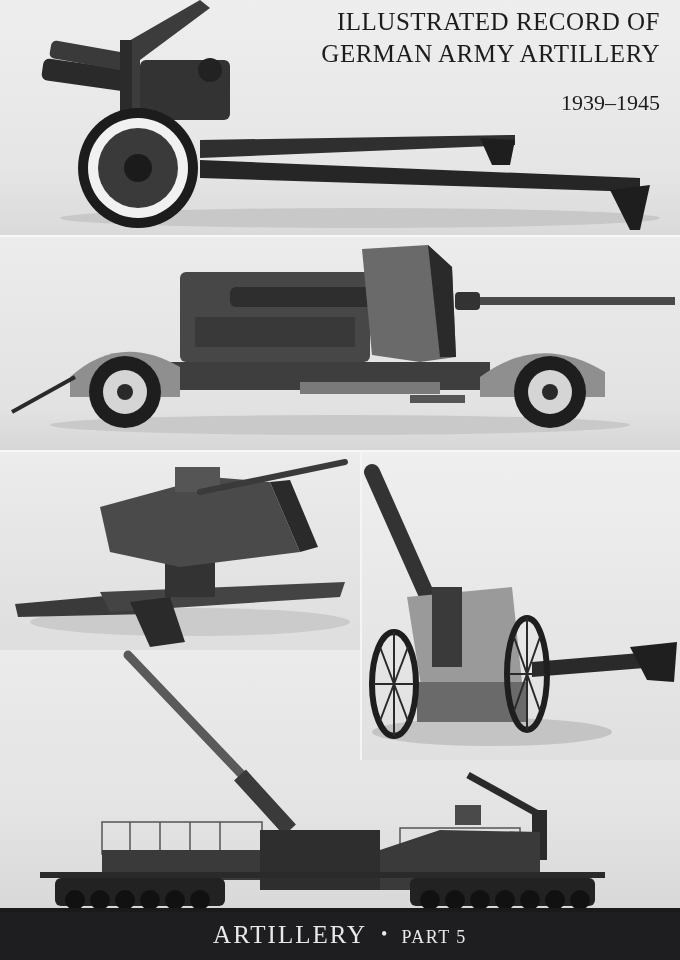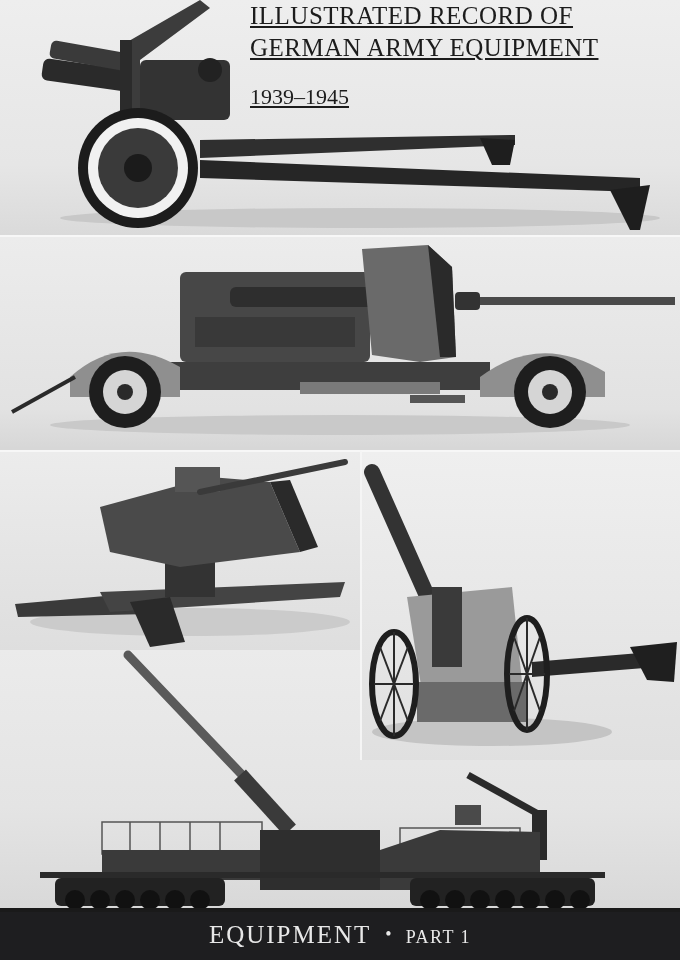--- a/index.html
+++ b/index.html
@@ -5,21 +5,21 @@
   html,body{margin:0;padding:0;}
   body{width:680px;height:960px;overflow:hidden;background:#e9e9e9;position:relative;font-family:"Liberation Serif","DejaVu Serif",serif;}
   .panel{position:absolute;overflow:hidden;}
   .p1{left:0;top:0;width:680px;height:235px;background:linear-gradient(180deg,#eeeeee 0%,#e6e6e6 70%,#dadada 100%);}
   .p2{left:0;top:235px;width:680px;height:215px;background:linear-gradient(180deg,#ececec 0%,#e2e2e2 80%,#d6d6d6 100%);border-top:2px solid #f7f7f7;}
   .p3{left:0;top:450px;width:360px;height:200px;background:linear-gradient(180deg,#ececec,#dedede);border-top:2px solid #f7f7f7;}
   .p4{left:360px;top:450px;width:320px;height:310px;background:linear-gradient(180deg,#efefef,#e0e0e0);border-top:2px solid #f7f7f7;border-left:2px solid #f5f5f5;}
   .p5{left:0;top:650px;width:680px;height:262px;background:linear-gradient(180deg,#ebebeb 0%,#e4e4e4 60%,#d8d8d8 100%);}
   .p5{clip-path:polygon(0 0,360px 0,360px 110px,680px 110px,680px 100%,0 100%);}
   svg{position:absolute;left:0;top:0;}
-  .title{position:absolute;left:250px;top:0;width:410px;text-align:left;color:#1c1c1c;text-decoration:underline;}
+  .title{position:absolute;left:250px;top:6px;width:410px;text-align:right;color:#1c1c1c;}
   .title .l1,.title .l2{font-size:25px;letter-spacing:0.5px;line-height:32px;display:block;}
   .title .yr{font-size:22px;display:block;margin-top:20px;}
   .footer{position:absolute;left:0;top:912px;width:680px;height:48px;background:#1e1e20;color:#e8e8e8;text-align:center;}
   .footer .inner{position:absolute;left:0;right:0;top:9px;}
   .footer .main{font-size:25px;letter-spacing:2px;}
   .footer .dot{font-size:18px;margin:0 10px;position:relative;top:-3px;}
   .footer .part{font-size:18px;letter-spacing:1.5px;}
 </style>
 </head>
 <body>
@@ -43,21 +43,21 @@
     <polygon points="610,190 650,185 640,230 630,230" fill="#1e1e1e"></polygon>
     <polygon points="480,138 515,140 510,165 492,165" fill="#1e1e1e"></polygon>
 
     <circle cx="138" cy="168" r="60" fill="#1c1c1c"></circle>
     <circle cx="138" cy="168" r="50" fill="#f1f1f1"></circle>
     <circle cx="138" cy="168" r="40" fill="#3a3a3a"></circle>
     <circle cx="138" cy="168" r="14" fill="#1b1b1b"></circle>
   </svg>
   <div class="title">
     <span class="l1">ILLUSTRATED RECORD OF</span>
-    <span class="l2">GERMAN ARMY EQUIPMENT</span>
+    <span class="l2">GERMAN ARMY ARTILLERY</span>
     <span class="yr">1939–1945</span>
   </div>
 </div>
 
 <div class="panel p2">
   <svg width="680" height="215" viewBox="0 0 680 215">
     <ellipse cx="340" cy="188" rx="290" ry="10" fill="#c9c9c9"></ellipse>
 
     <rect x="460" y="60" width="215" height="8" fill="#4a4a4a"></rect>
     <rect x="455" y="55" width="25" height="18" rx="4" fill="#333"></rect>
@@ -176,17 +176,17 @@
         <circle cx="530" cy="250" r="10"></circle>
         <circle cx="555" cy="250" r="10"></circle>
         <circle cx="580" cy="250" r="10"></circle>
     </g>
     <rect x="0" y="258" width="680" height="4" fill="#1a1a1a"></rect>
   </svg>
 </div>
 
 <div class="footer">
   <div class="inner">
-    <span class="main">EQUIPMENT</span>
+    <span class="main">ARTILLERY</span>
     <span class="dot">•</span>
-    <span class="part">PART 1</span>
+    <span class="part">PART 5</span>
   </div>
 </div>
 
 </body></html>

